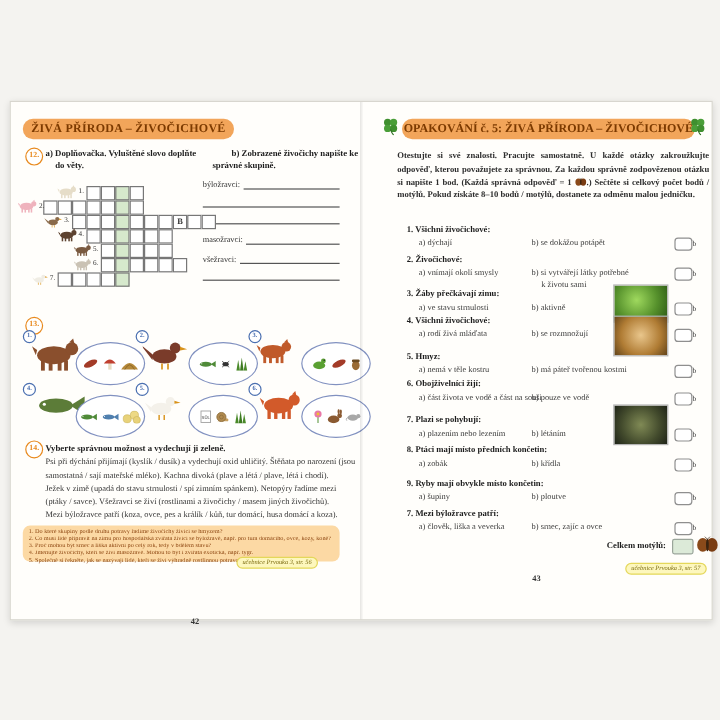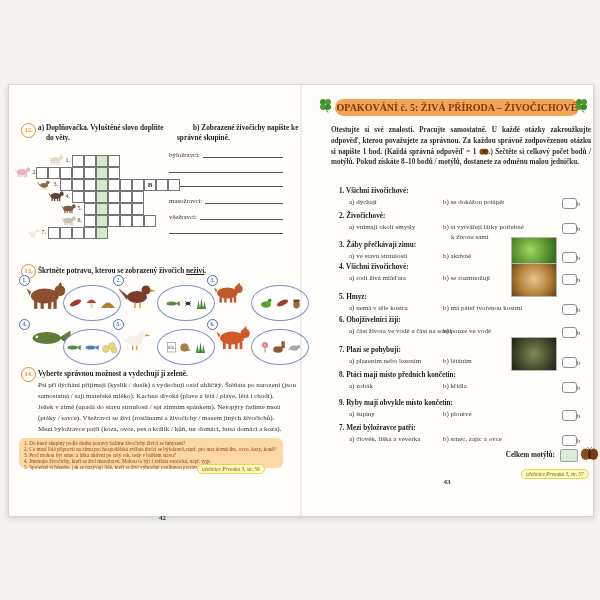--- a/index.html
+++ b/index.html
@@ -35,20 +35,21 @@
   .photo-puppies{background:radial-gradient(circle at 50% 48%, #e9c68c, #b07c34 60%, #6b4a1c 95%);}
   .photo-snake{background:radial-gradient(circle at 50% 50%, #808a55, #424a2c 60%, #23281a 95%);}
   .totalbox{width:16px;height:11px;background:#dcead8;border:1px solid #9aa59a;border-radius:2px;}
   svg{display:block;}
 </style>
 </head>
 <body>
 
 <div class="spread">
 
+  <div class="abs hdr hdr-left">ŽIVÁ PŘÍRODA – ŽIVOČICHOVÉ</div>
 
   <div class="abs badge" style="left:12px;top:38px;">12.</div>
   <div class="abs tbold" style="left:29px;top:38px;">a) Doplňovačka. Vyluštěné slovo doplňte</div>
   <div class="abs tbold" style="left:37px;top:48px;">do věty.</div>
   <div class="abs tbold" style="left:160px;top:38px;padding-left:24px;">b) Zobrazené živočichy napište ke</div>
   <div class="abs tbold" style="left:168px;top:48px;">správné skupině.</div>
 
   <div class="abs blank-line" style="left:160px;top:64px;width:114px;">
     <span>býložravci:</span>
       <span class="fill"></span>
@@ -199,23 +200,20 @@
           <polygon points="9,15 2,10 8,19" fill="#f0ede4"></polygon>
           <line x1="16" y1="22" x2="16" y2="27" stroke="#d8921a" stroke-width="1.4"></line>
           <line x1="21" y1="22" x2="21" y2="27" stroke="#d8921a" stroke-width="1.4"></line>
         </svg>
         <span class="cw-num">7.</span>
       </div>
     </div>
 
 
   <div class="abs badge" style="left:12px;top:179px;">13.</div>
-  <div class="abs tbold" style="left:29px;top:181px;">
-    <span>Škrtněte potravu, kterou se zobrazený živočich </span><span style="text-decoration:underline;">neživí</span><span>.</span>
-  </div>
 
   <div id="food-groups">
       <div class="bluenum" style="left: 10px; top: 190px;">1.</div>
       <div style="left: 16px; top: 196px; position: absolute;">
         <svg width="44" height="30" viewBox="0 0 40 28">
           <ellipse cx="18" cy="14" rx="13" ry="7" fill="#8a4f2d"></ellipse>
           <circle cx="32" cy="9" r="5" fill="#8a4f2d"></circle>
           <polygon points="30,4 33,1 34,5" fill="#8a4f2d"></polygon>
           <rect x="8" y="18" width="3" height="8" fill="#8a4f2d"></rect>
           <rect x="14" y="19" width="3" height="7" fill="#8a4f2d"></rect>

